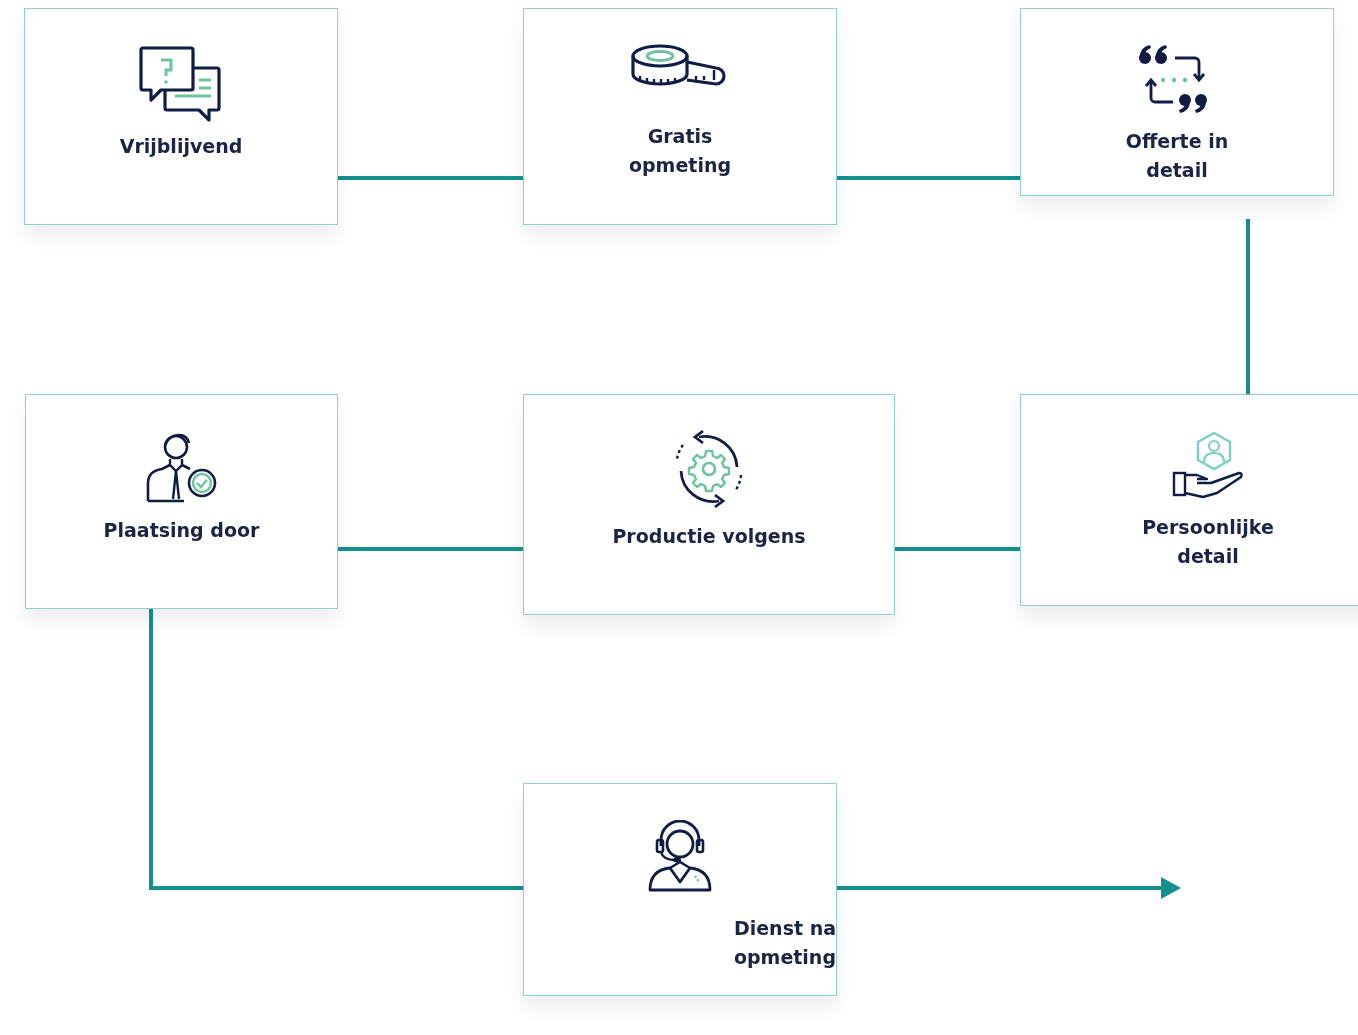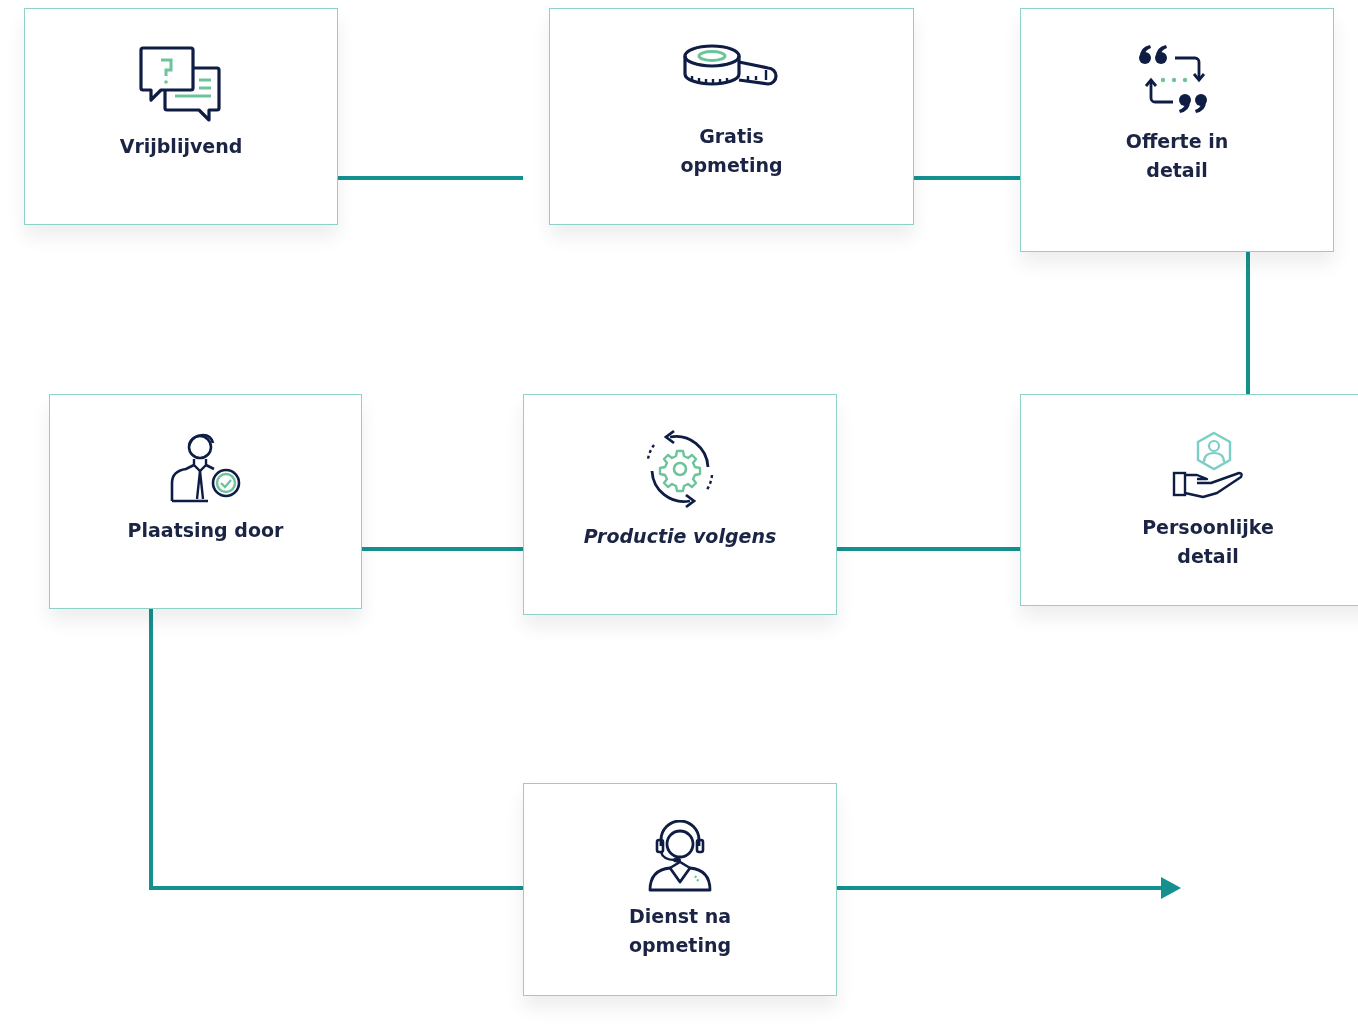--- a/index.html
+++ b/index.html
@@ -38,21 +38,21 @@
     <circle cx="27" cy="38" r="1.8" fill="#6cc59a"></circle>
     <line x1="60" y1="36" x2="72" y2="36" stroke="#6cc59a" stroke-width="3"></line>
     <line x1="60" y1="44" x2="72" y2="44" stroke="#6cc59a" stroke-width="3"></line>
     <line x1="36" y1="52" x2="72" y2="52" stroke="#6cc59a" stroke-width="3"></line>
   </svg>
   <div class="label" style="top:123px;">
     <span>Vrijblijvend</span>
   </div>
 </div>
 
-<div class="box" style="left:549px; top:8px; width:365px; height:217px;">
+<div class="box" style="left:523px; top:8px; width:314px; height:217px;">
   <svg class="icon" style="top:33px;" width="104" height="52" viewBox="0 0 104 52">
     <ellipse cx="32" cy="14" rx="27" ry="10" fill="none" stroke="#0f1d45" stroke-width="3.2"></ellipse>
     <ellipse cx="32" cy="14" rx="13" ry="4.5" fill="none" stroke="#6cc59a" stroke-width="3"></ellipse>
     <path d="M5 14 v18 a27 10 0 0 0 54 0 v-18" fill="none" stroke="#0f1d45" stroke-width="3.2"></path>
     <path d="M59 20 L88 26 a8 8 0 0 1 0 16 L59 38" fill="none" stroke="#0f1d45" stroke-width="3.2"></path>
     <g stroke="#0f1d45" stroke-width="2.4">
       <line x1="12" y1="34" x2="12" y2="40"></line>
         <line x1="19" y1="36" x2="19" y2="41"></line>
       <line x1="26" y1="37" x2="26" y2="42"></line>
         <line x1="33" y1="37" x2="33" y2="42"></line>
@@ -62,21 +62,21 @@
         <line x1="76" y1="34" x2="76" y2="38"></line>
       <line x1="86" y1="28" x2="86" y2="38"></line>
     </g>
   </svg>
   <div class="label" style="top:113px;">
     <span>Gratis</span>
     <span>opmeting</span>
   </div>
 </div>
 
-<div class="box" style="left:1020px; top:8px; width:314px; height:244px;">
+<div class="box" style="left:1020px; top:8px; width:314px; height:188px;">
   <svg class="icon" style="top:35px;" width="80" height="72" viewBox="0 0 80 72">
     <g fill="#0f1d45">
       <circle cx="8" cy="14" r="6"></circle>
         <path d="M3 13 q0 -10 10 -12 l1 3 q-6 2 -7 8z"></path>
       <circle cx="24" cy="14" r="6"></circle>
         <path d="M19 13 q0 -10 10 -12 l1 3 q-6 2 -7 8z"></path>
       <circle cx="48" cy="56" r="6"></circle>
         <path d="M53 57 q0 10 -10 12 l-1 -3 q6 -2 7 -8z"></path>
       <circle cx="64" cy="56" r="6"></circle>
         <path d="M69 57 q0 10 -10 12 l-1 -3 q6 -2 7 -8z"></path>
@@ -104,37 +104,37 @@
     <path d="M32 31 q0 -9 10 -9 q10 0 10 9" fill="none" stroke="#7ccfc4" stroke-width="2.2"></path>
     <rect x="2" y="42" width="11" height="22" fill="none" stroke="#0f1d45" stroke-width="2.4"></rect>
     <path d="M13 44 h12 l10 4 h-10 M25 52 h14 l28 -10 q4 0 2 4 l-24 16 l-14 4 l-18 -4" fill="none" stroke="#0f1d45" stroke-width="2.4" stroke-linejoin="round"></path>
   </svg>
   <div class="label" style="top:118px;">
     <span>Persoonlijke</span>
     <span>detail</span>
   </div>
 </div>
 
-<div class="box" style="left:523px; top:394px; width:314px; height:221px;font-style:italic;">
+<div class="box" style="left:523px; top:394px; width:372px; height:221px;">
   <svg class="icon" style="top:34px;" width="80" height="80" viewBox="0 0 80 80">
     <path d="M30 8 a32 32 0 0 1 38 30" fill="none" stroke="#0f1d45" stroke-width="2.8"></path>
     <path d="M34 2 l-8 6 l8 6" fill="none" stroke="#0f1d45" stroke-width="2.8"></path>
     <path d="M50 72 a32 32 0 0 1 -38 -30" fill="none" stroke="#0f1d45" stroke-width="2.8"></path>
     <path d="M46 66 l8 6 l-8 6" fill="none" stroke="#0f1d45" stroke-width="2.8"></path>
     <path d="M14 16 a32 32 0 0 0 -6 14" fill="none" stroke="#0f1d45" stroke-width="2.4" stroke-dasharray="3 3"></path>
     <path d="M72 46 a32 32 0 0 1 -6 16" fill="none" stroke="#0f1d45" stroke-width="2.4" stroke-dasharray="3 3"></path>
     <circle cx="40" cy="40" r="6" fill="none" stroke="#6cc59a" stroke-width="2.6"></circle>
     <path d="M37 22 h6 l1 5 l4 2 l4 -3 l4 4 l-3 4 l2 4 l5 1 v6 l-5 1 l-2 4 l3 4 l-4 4 l-4 -3 l-4 2 l-1 5 h-6 l-1 -5 l-4 -2 l-4 3 l-4 -4 l3 -4 l-2 -4 l-5 -1 v-6 l5 -1 l2 -4 l-3 -4 l4 -4 l4 3 l4 -2z" fill="none" stroke="#6cc59a" stroke-width="2.4" stroke-linejoin="round"></path>
   </svg>
   <div class="label" style="top:127px;">
     <span>Productie volgens</span>
   </div>
 </div>
 
-<div class="box" style="left:25px; top:394px; width:313px; height:215px;margin-left:24px;">
+<div class="box" style="left:25px; top:394px; width:313px; height:215px;">
   <svg class="icon" style="top:36px;" width="72" height="74" viewBox="0 0 72 74">
     <circle cx="30" cy="16" r="11" fill="none" stroke="#0f1d45" stroke-width="2.6"></circle>
     <path d="M19 14 q4 -10 14 -10 q8 0 10 8" fill="none" stroke="#0f1d45" stroke-width="2.6"></path>
     <path d="M24 28 v6 l6 6 l6 -6 v-6" fill="none" stroke="#0f1d45" stroke-width="2.4"></path>
     <path d="M2 70 v-18 q0 -12 14 -14 l8 -4 M36 34 l8 4" fill="none" stroke="#0f1d45" stroke-width="2.6"></path>
     <path d="M30 40 l-3 28 M30 40 l3 28 M2 70 h36" fill="none" stroke="#0f1d45" stroke-width="2.4"></path>
     <circle cx="56" cy="52" r="13" fill="#fff" stroke="#0f1d45" stroke-width="2.6"></circle>
     <circle cx="56" cy="52" r="9" fill="none" stroke="#6cc59a" stroke-width="2.4"></circle>
     <path d="M51 52 l4 4 l6 -7" fill="none" stroke="#6cc59a" stroke-width="2.4"></path>
   </svg>
@@ -148,17 +148,17 @@
     <circle cx="33" cy="24" r="13" fill="none" stroke="#0f1d45" stroke-width="2.8"></circle>
     <path d="M14 26 v-6 a19 19 0 0 1 38 0 v6" fill="none" stroke="#0f1d45" stroke-width="2.8"></path>
     <rect x="10" y="20" width="6" height="12" rx="2" fill="none" stroke="#0f1d45" stroke-width="2.6"></rect>
     <rect x="50" y="20" width="6" height="12" rx="2" fill="none" stroke="#0f1d45" stroke-width="2.6"></rect>
     <path d="M14 32 q2 8 14 8" fill="none" stroke="#0f1d45" stroke-width="2.4"></path>
     <ellipse cx="30" cy="40" rx="4" ry="2.5" fill="#0f1d45"></ellipse>
     <path d="M3 70 q0 -20 20 -22 l10 14 l10 -14 q20 2 20 22 z" fill="none" stroke="#0f1d45" stroke-width="2.8" stroke-linejoin="round"></path>
     <path d="M23 48 l10 -6 l10 6" fill="none" stroke="#0f1d45" stroke-width="2.4"></path>
     <path d="M48 56 l4 6" stroke="#6cc59a" stroke-width="2.4" stroke-dasharray="2 2"></path>
   </svg>
-  <div class="label" style="top:118px;">
+  <div class="label" style="top:130px;text-align:right;">
     <span>Dienst na</span>
     <span>opmeting</span>
   </div>
 </div>
 
 </body></html>

